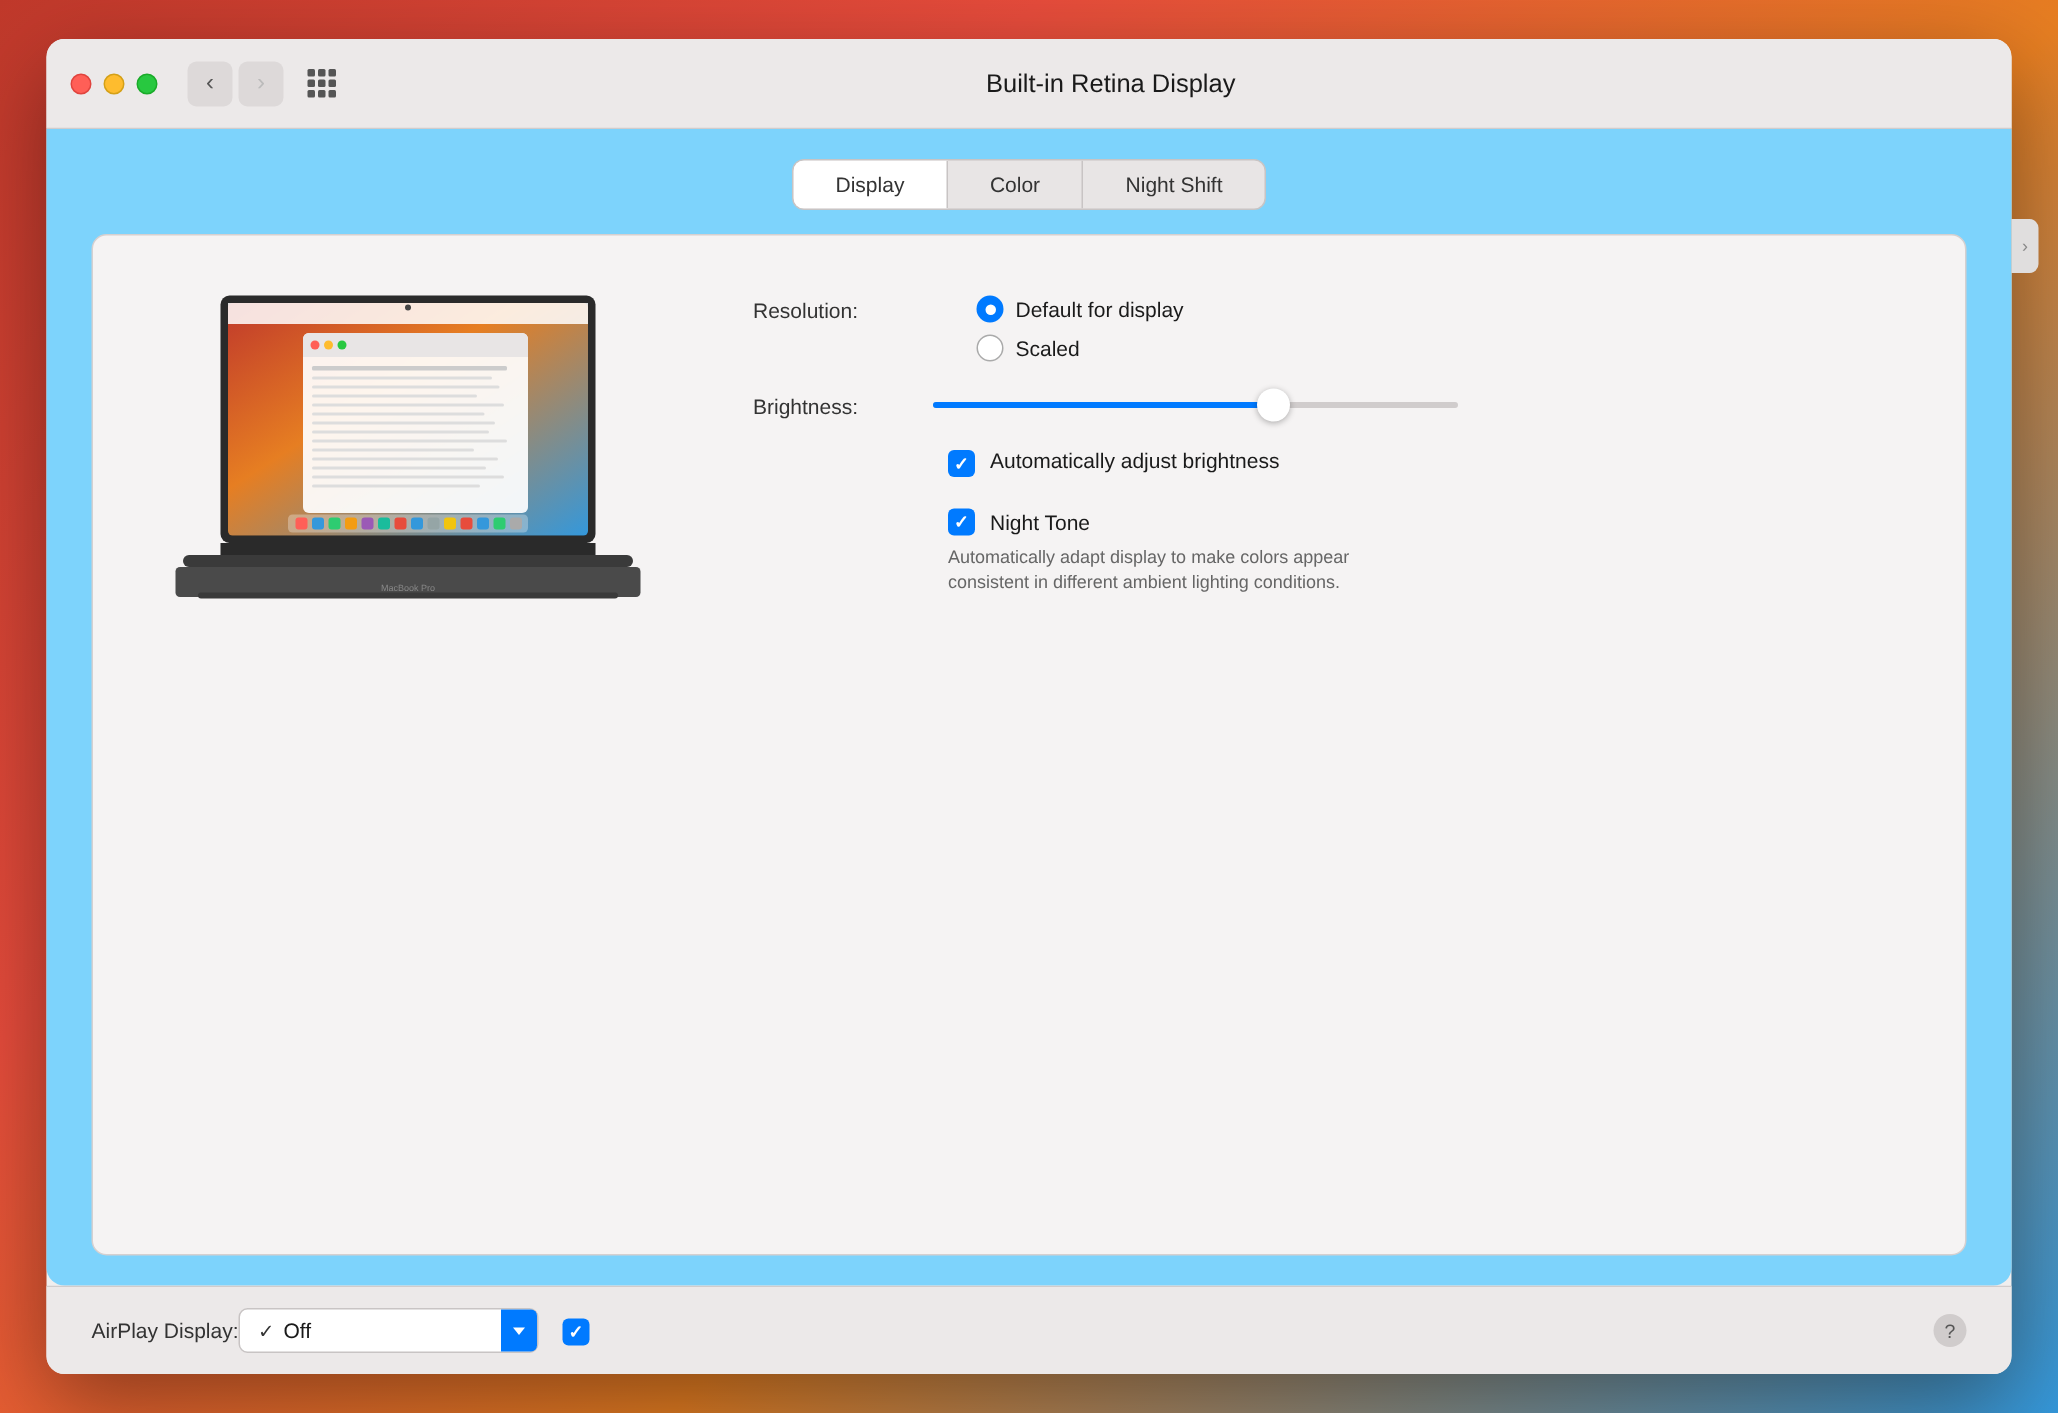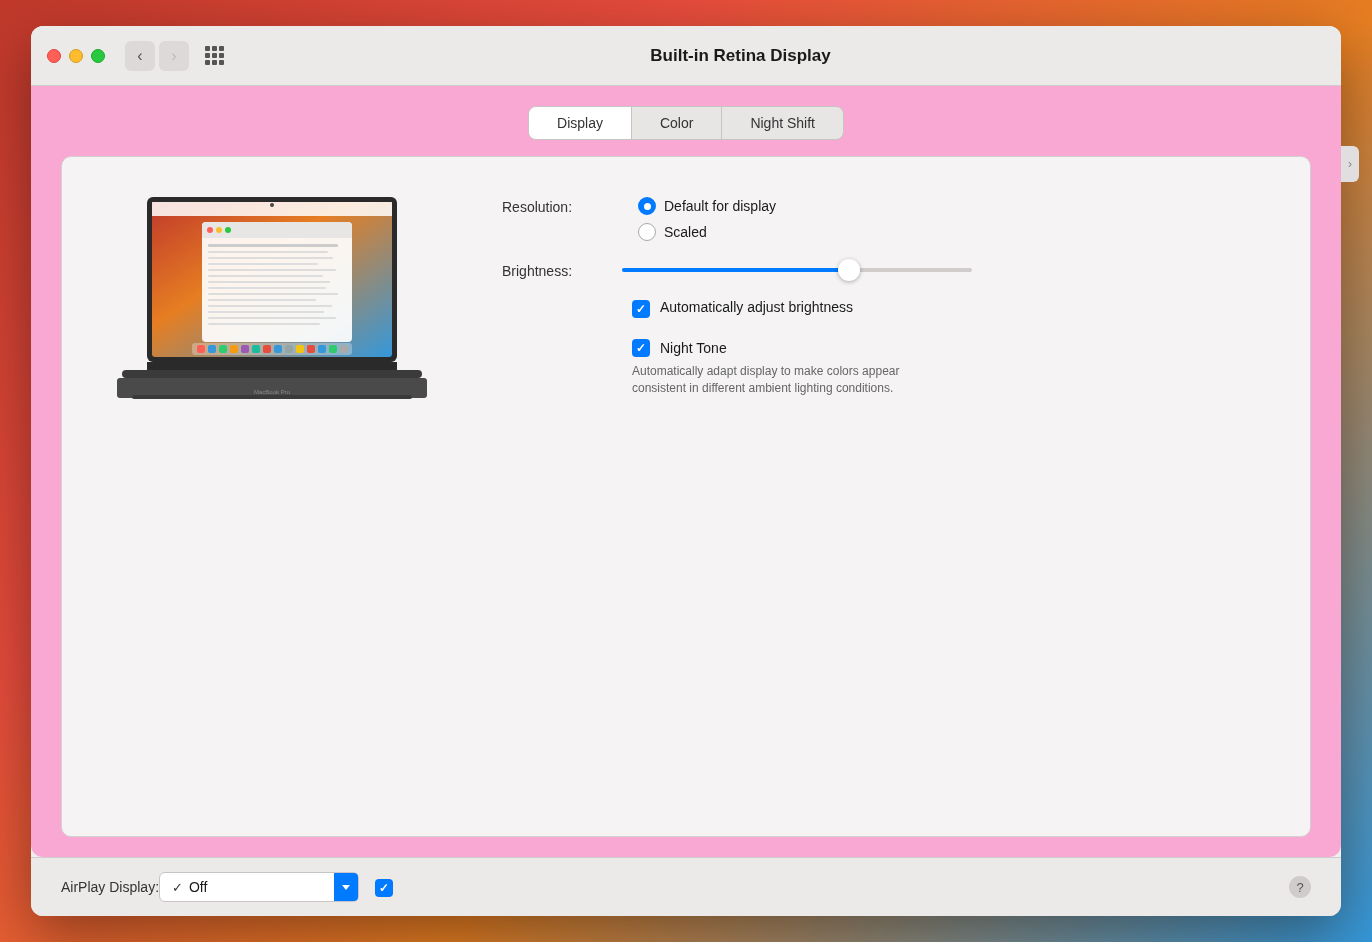--- a/index.html
+++ b/index.html
@@ -88,21 +88,21 @@
     }
     .grid-dot {
       width: 5px;
       height: 5px;
       background: #555;
       border-radius: 1px;
     }
 
     .title-text {
       font-size: 17px;
-      font-weight: 700;
+      font-weight: 400;
       color: #1a1a1a;
       flex: 1;
       text-align: center;
       margin-right: 80px;
     }
 
     .search-bar {
       display: flex;
       align-items: center;
       background: #e0dede;
@@ -140,21 +140,21 @@
       justify-content: center;
       cursor: pointer;
       color: #888;
       font-size: 12px;
     }
 
     
     .content {
       flex: 1;
       padding: 20px 30px 20px 30px;
-      background: #f9a8d4;
+      background: #7dd3fc;
       border-radius: 0 0 12px 12px;
       display: flex;
       flex-direction: column;
       gap: 16px;
     }
 
     
     .tabs {
       display: flex;
       justify-content: center;
@@ -233,20 +233,21 @@
       display: flex;
       flex-direction: column;
       gap: 8px;
     }
 
     .radio-option {
       display: flex;
       align-items: center;
       gap: 8px;
       cursor: pointer;
+      margin-left: 13px;
     }
 
     .radio-circle {
       width: 18px;
       height: 18px;
       border-radius: 50%;
       border: 2px solid #007aff;
       display: flex;
       align-items: center;
       justify-content: center;

